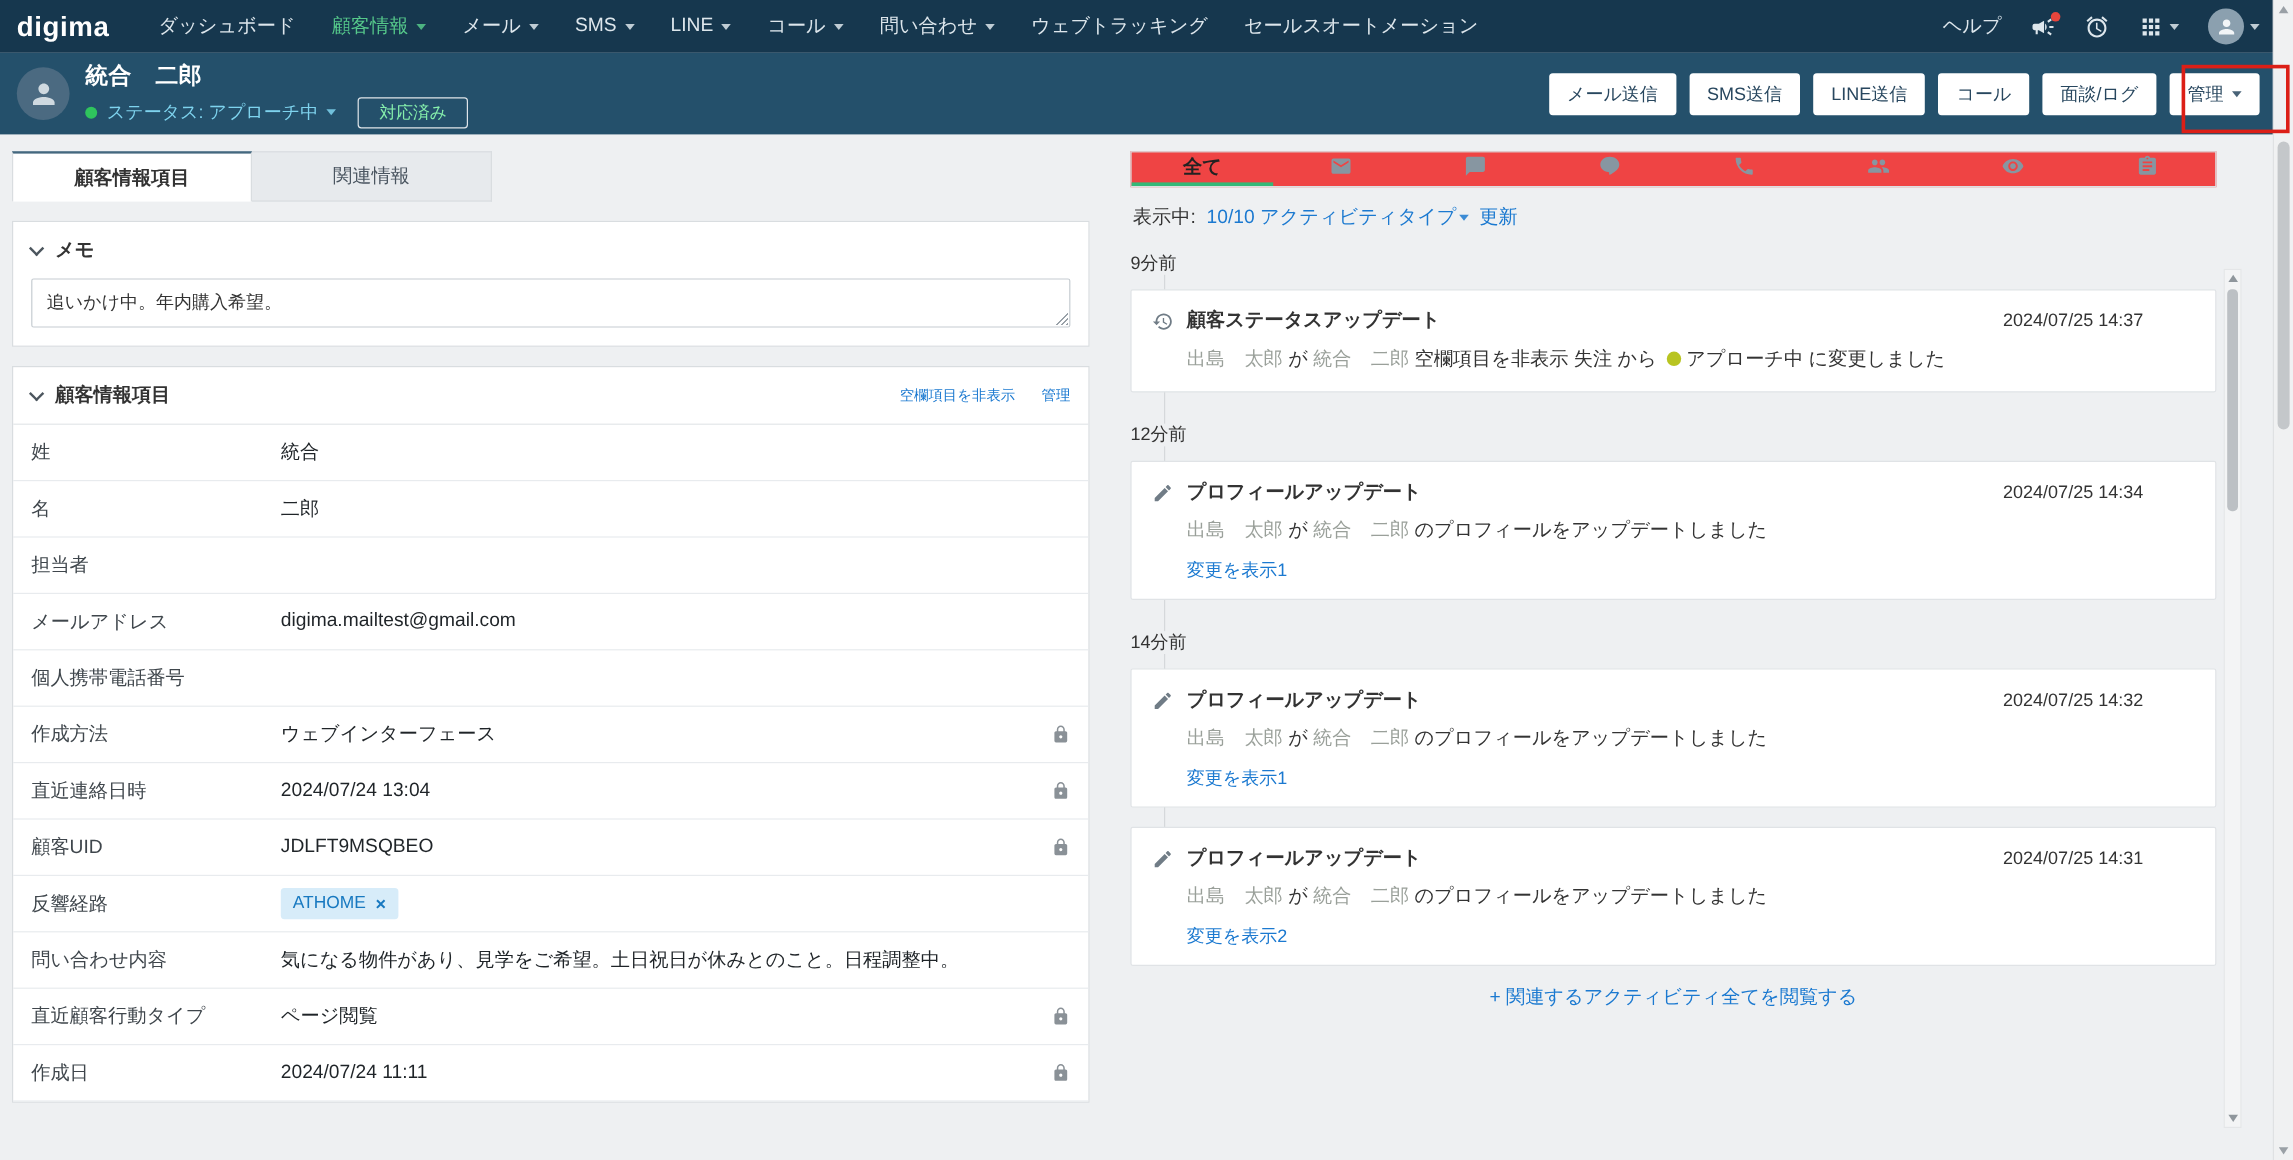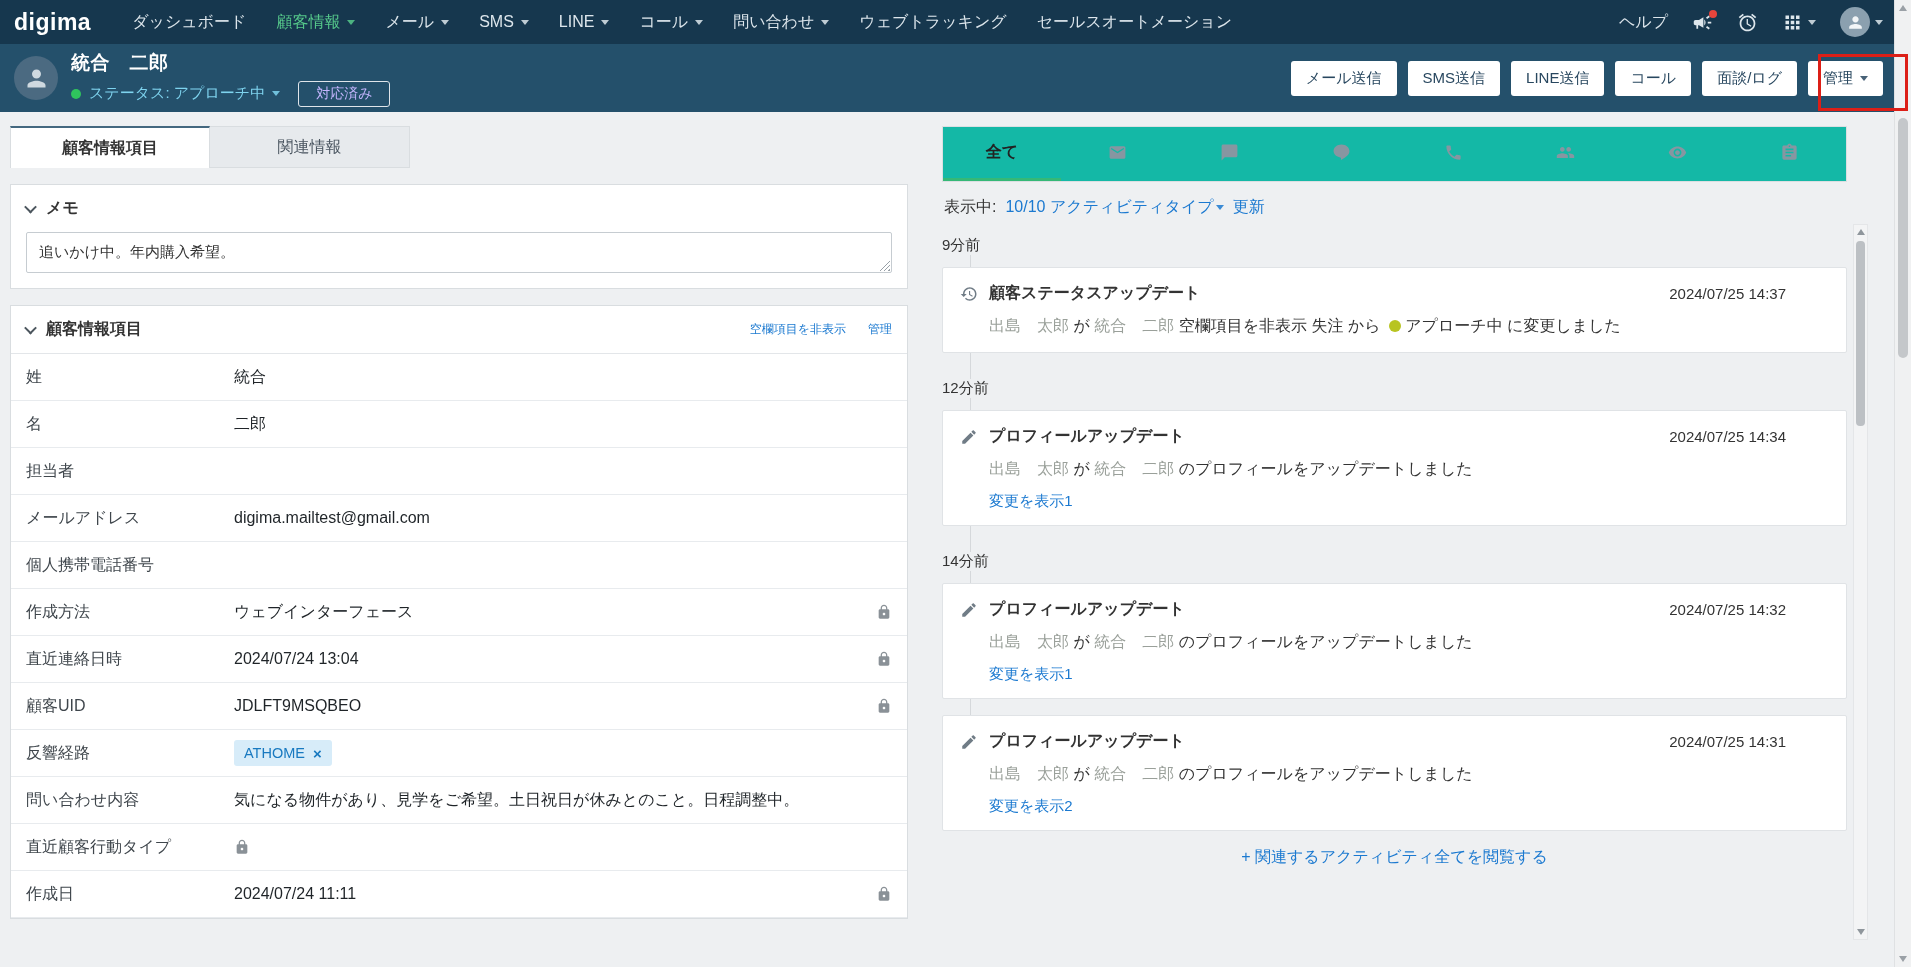--- a/index.html
+++ b/index.html
@@ -24,21 +24,21 @@
   .nav-avatar svg { width:19px; height:19px; fill:#f2f5f7; }
   
   .subheader { height:68px; background:#24506b; display:flex; align-items:center; padding:0 14px; position:relative; }
   .cust-avatar { width:44px; height:44px; border-radius:50%; background:#4b6a81; display:flex; align-items:center; justify-content:center; margin-right:13px; }
   .cust-avatar svg { width:27px; height:27px; fill:#cfd9e0; }
   .cust-info { display:flex; flex-direction:column; gap:5px; }
   .cust-name { color:#fff; font-size:19px; font-weight:bold; letter-spacing:.5px; }
   .cust-status-row { display:flex; align-items:center; gap:8px; }
   .status-dot { width:10px; height:10px; border-radius:50%; background:#2fc45d; }
   .status-text { color:#7ed3ee; font-size:15px; cursor:pointer; display:flex; align-items:center; gap:7px; }
-  .resolved-badge { margin-left:10px; border:1px solid #dfe5ea; color:#c4b5fd; font-size:14px; padding:3px 17px; border-radius:3px; cursor:pointer; }
+  .resolved-badge { margin-left:10px; border:1px solid #dfe5ea; color:#86efac; font-size:14px; padding:3px 17px; border-radius:3px; cursor:pointer; }
   .header-actions { margin-left:auto; display:flex; gap:11px; padding-right:14px; }
   .hbtn { background:#fff; color:#28475f; font-size:15px; padding:8px 15px; border-radius:3px; border:none; display:flex; align-items:center; gap:7px; cursor:pointer; font-family:inherit; white-space:nowrap; }
   
   .annotation-box { position:absolute; left:1818px; top:54px; width:90px; height:57px; border:3px solid #dc1f17; z-index:60; pointer-events:none; }
   
   .content { display:flex; gap:34px; padding:14px 0 0 10px; }
   .left-col { width:898px; flex:none; }
   .right-col { width:905px; flex:none; position:relative; }
   
   .ltabs { display:flex; }
@@ -59,21 +59,21 @@
   .info-card .card-header { border-bottom:1px solid #e3e6e9; }
   .header-links { margin-left:auto; display:flex; gap:22px; font-size:12px; }
   .link { color:#1b79d0; cursor:pointer; text-decoration:none; }
   .frow { display:flex; align-items:center; min-height:47px; padding:0 15px; border-bottom:1px solid #e8ebee; font-size:16px; }
   .flabel { width:208px; flex:none; color:#3f464c; }
   .fvalue { flex:1; color:#1f2428; }
   .lock-ic svg { width:16px; height:16px; fill:#8a9197; display:block; }
   .chip { display:inline-flex; align-items:center; gap:8px; background:#d7ecf9; color:#1879c0; padding:5px 10px; border-radius:3px; font-size:14.5px; }
   .chip-x { cursor:pointer; font-weight:bold; font-size:15px; line-height:1; }
   
-  .atab-bar { display:flex; background:#14b8a6; border:1px solid #dcdfe2; height:56px; }
+  .atab-bar { display:flex; background:#ef4444; border:1px solid #dcdfe2; height:30px; }
   .atab-all { width:118px; display:flex; align-items:center; justify-content:center; font-weight:bold; font-size:16px; color:#222; border-bottom:3px solid #35b877; cursor:pointer; }
   .atab { flex:1; display:flex; align-items:center; justify-content:center; color:#8796a1; cursor:pointer; }
   .atab svg { width:19px; height:19px; fill:currentColor; }
   .filter-row { display:flex; align-items:center; gap:9px; margin:15px 0 8px 2px; font-size:16px; color:#333; }
   .filter-row .link { display:flex; align-items:center; gap:2px; }
   .timeline { position:relative; }
   .timeline::before { content:""; position:absolute; left:28px; top:12px; bottom:48px; width:1px; background:#d5d8db; }
   .tg-label { display:inline-block; font-size:15px; font-weight:normal; color:#333; margin:10px 0 12px; background:#eef0f2; position:relative; z-index:1; padding-right:6px; }
   .acard { background:#fff; border:1px solid #e0e3e6; border-radius:2px; padding:15px 16px 14px 17px; margin-bottom:16px; position:relative; z-index:1; }
   .acard-head { display:flex; align-items:center; }
@@ -282,20 +282,21 @@
             <span class="chip-x">×</span>
           </span>
         </div>
       </div>
       <div class="frow">
         <div class="flabel">問い合わせ内容</div>
         <div class="fvalue">気になる物件があり、見学をご希望。土日祝日が休みとのこと。日程調整中。</div>
       </div>
       <div class="frow">
         <div class="flabel">直近顧客行動タイプ</div>
+        <div class="fvalue">ページ閲覧</div>
         <span class="lock-ic">
             <svg viewBox="0 0 24 24">
               <path d="M18 8h-1V6c0-2.76-2.24-5-5-5S7 3.24 7 6v2H6c-1.1 0-2 .9-2 2v10c0 1.1.9 2 2 2h12c1.1 0 2-.9 2-2V10c0-1.1-.9-2-2-2zm-6 9c-1.1 0-2-.9-2-2s.9-2 2-2 2 .9 2 2-.9 2-2 2zm3.1-9H8.9V6c0-1.71 1.39-3.1 3.1-3.1 1.71 0 3.1 1.39 3.1 3.1v2z"></path>
             </svg>
           </span>
       </div>
       <div class="frow">
         <div class="flabel">作成日</div>
         <div class="fvalue">2024/07/24 11:11</div>
         <span class="lock-ic">

